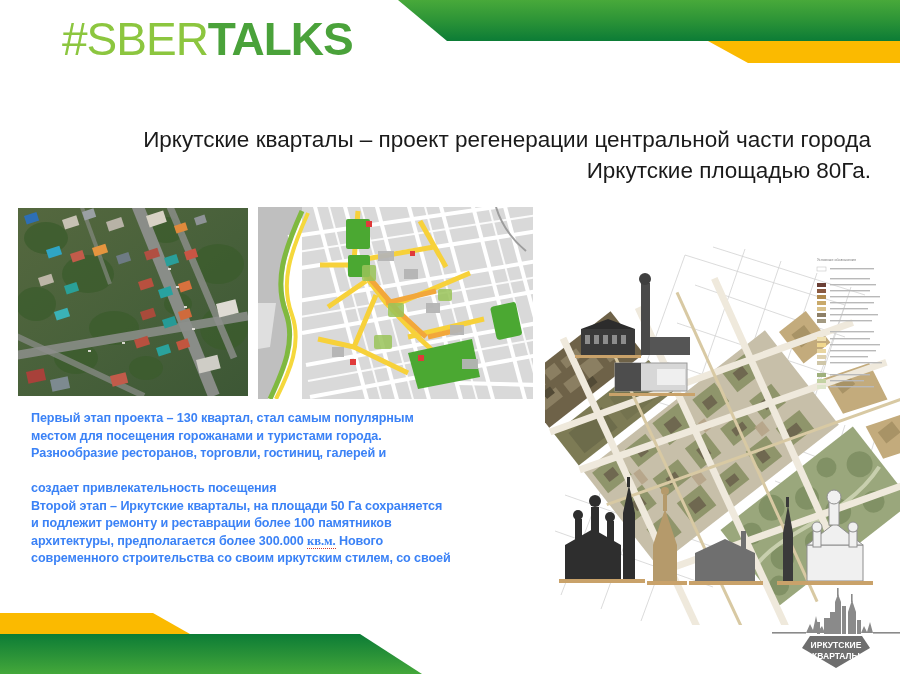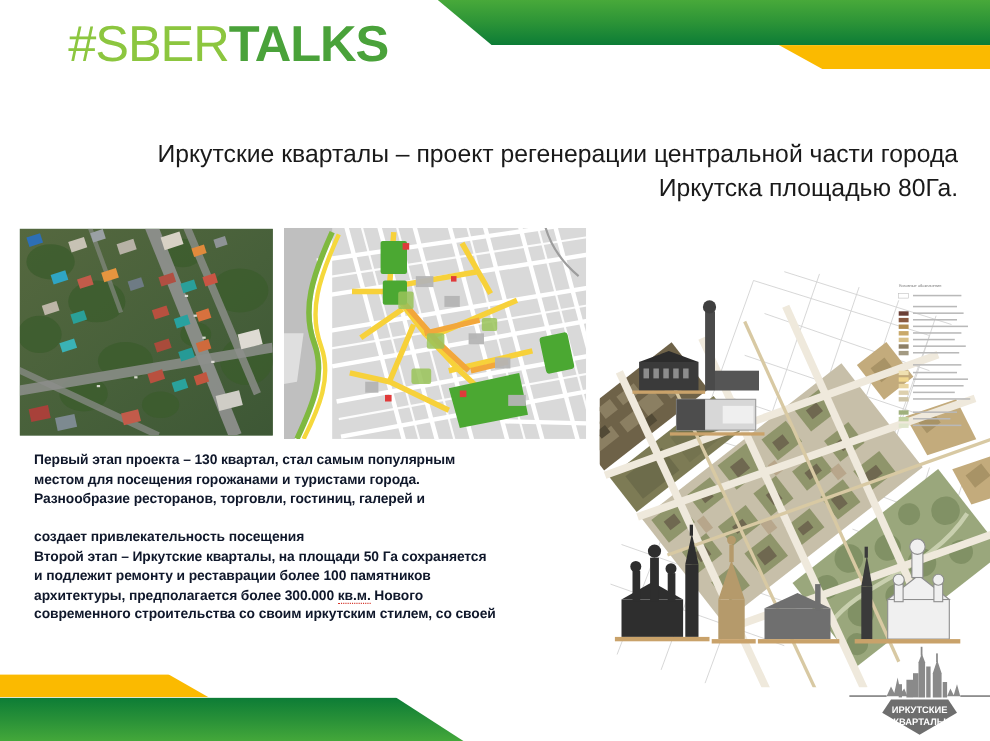--- a/index.html
+++ b/index.html
@@ -53,26 +53,27 @@
     overflow:hidden;background:#ffffff;
   }
   .masterplan{
     position:absolute;left:545px;top:245px;width:355px;height:380px;
     overflow:hidden;background:#ffffff;
   }
 
   
   .body-text{
     position:absolute;left:31px;top:410px;width:500px;
-    font-size:12.6px;line-height:1.39;color:#0f172a;font-weight:bold;
+    font-size:12.6px;line-height:1.39;color:#3b82f6;font-weight:bold;
     letter-spacing:-0.1px;
   }
   .body-text p{margin:0;}
   .spell{
     border-bottom:1.5px dotted #d4352a;
+    font-family:Liberation Serif, serif;
   }
 
   
   .bot-yellow{
     position:absolute;left:0;top:613px;width:190px;height:21px;
     background:#fbba00;
     clip-path:polygon(0 0,153px 0,100% 100%,0 100%);
   }
   .bot-green{
     position:absolute;left:0;top:634px;width:422px;height:40px;
@@ -93,21 +94,21 @@
 
   <div class="top-green"></div>
   <div class="top-yellow"></div>
 
   <div class="logo">
     <span class="thin">#SBER</span><span class="bold">TALKS</span>
   </div>
 
   <div class="title">
     <div>Иркутские кварталы – проект регенерации центральной части города</div>
-    <div>Иркутска площадью 80Га.</div>
+    <div>Иркутские площадью 80Га.</div>
   </div>
 
   <div class="photo-aerial">
     <svg width="230" height="188" viewBox="0 0 230 188" preserveAspectRatio="none">
       <defs>
         <linearGradient id="greenG" x1="0" y1="0" x2="1" y2="1">
           <stop offset="0%" stop-color="#55683f"></stop>
           <stop offset="55%" stop-color="#47603a"></stop>
           <stop offset="100%" stop-color="#3d5735"></stop>
         </linearGradient>

